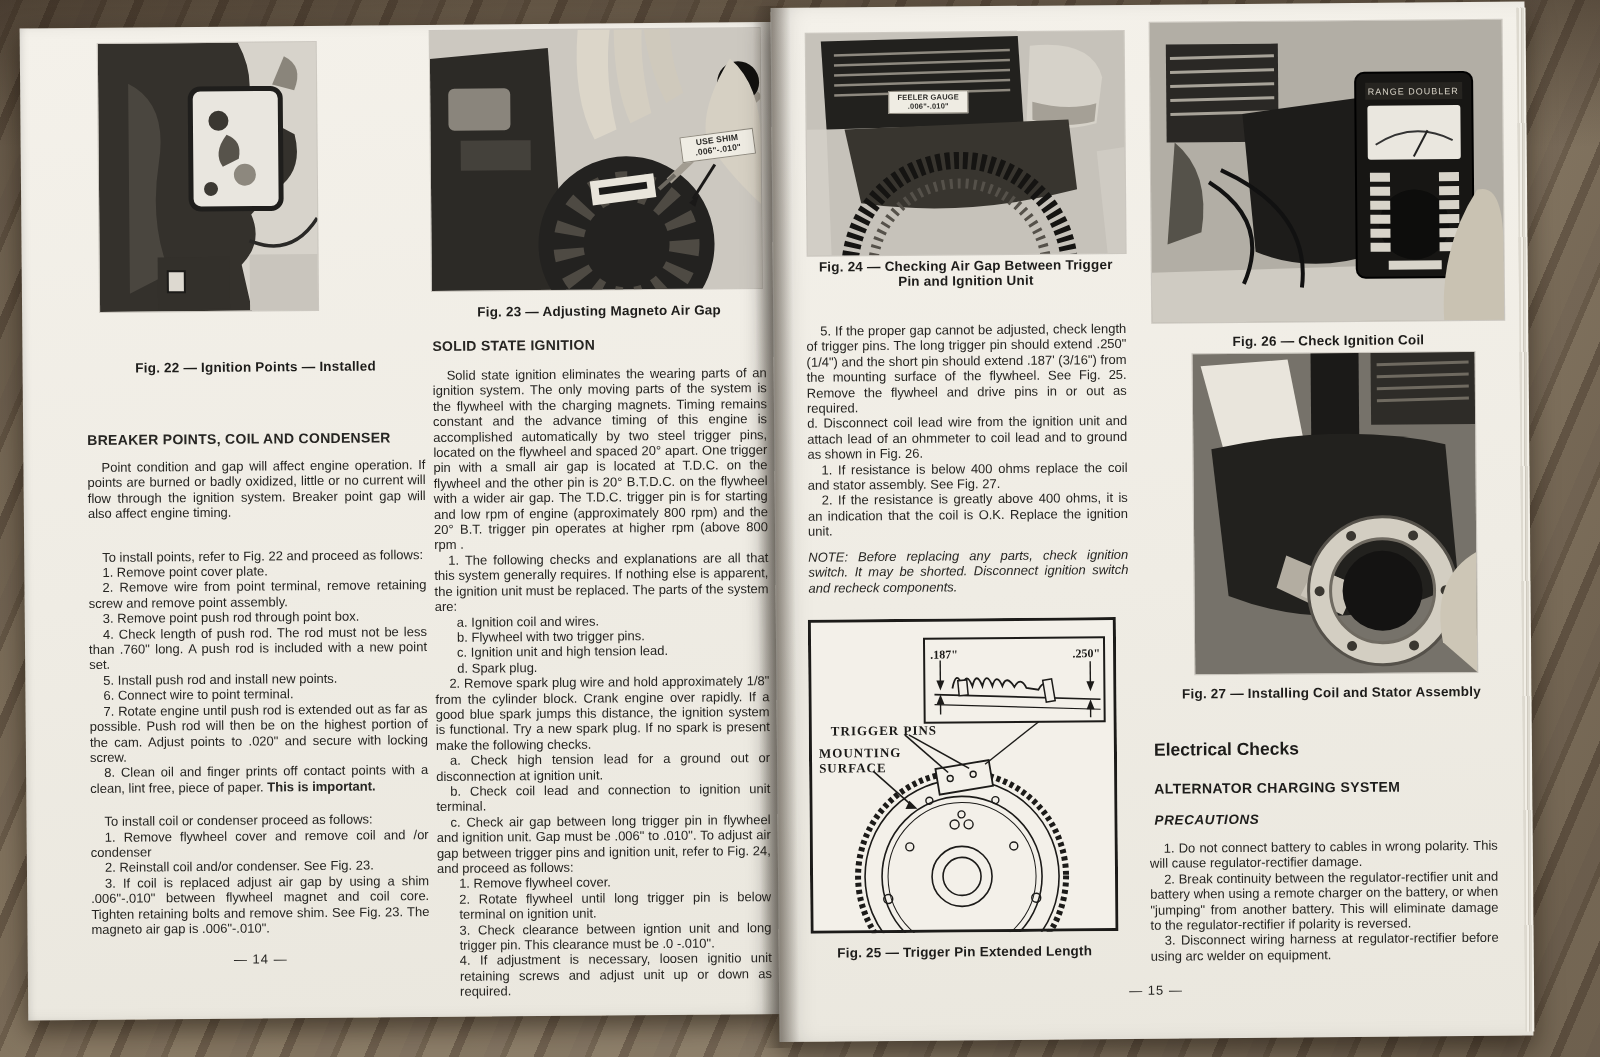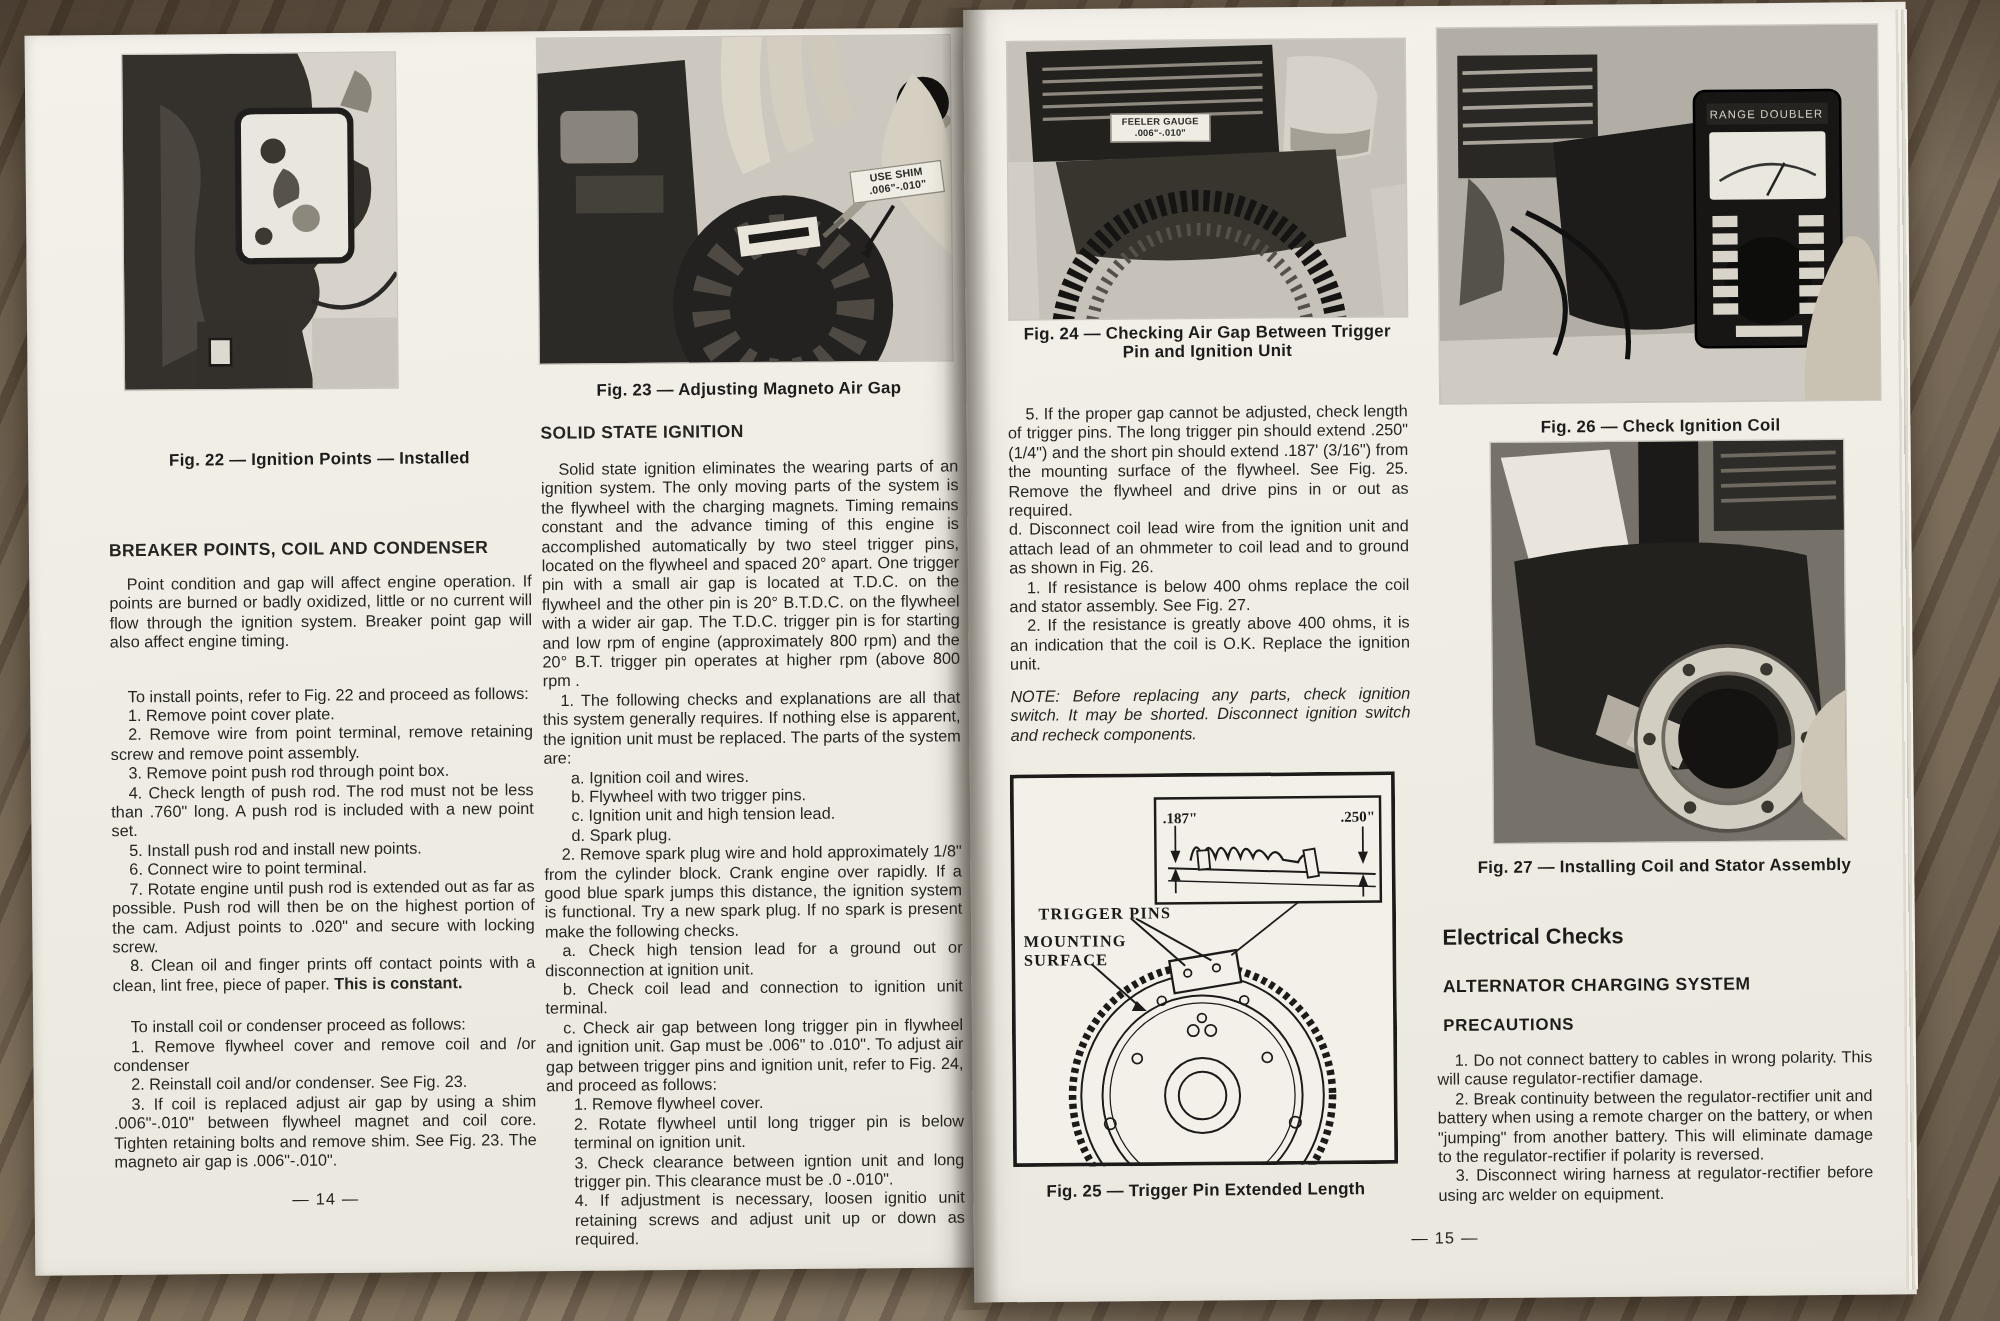--- a/index.html
+++ b/index.html
@@ -50,21 +50,21 @@
   .bt{font-size:13px;line-height:15.4px;text-align:justify;margin:0;}
   .ind{text-indent:14px;}
   .col p+p{margin-top:0;}
   .sec-heading{font-size:14px;font-weight:bold;margin:0;letter-spacing:.3px;}
   .pageno{font-size:13px;text-align:center;letter-spacing:1px;}
   .note{font-style:italic;}
   .sub-ind{margin-left:22px !important;}
   .abs{position:absolute;}
   .elec-head{font-size:17.5px;font-weight:bold;color:#1d1c1a;}
   .alt-head{font-size:14px;font-weight:bold;letter-spacing:.4px;color:#1d1c1a;}
-  .prec-head{font-size:13.5px;font-weight:bold;letter-spacing:.6px;color:#1d1c1a;}
+  .prec-head{font-size:13.5px;font-weight:bold;font-style:italic;letter-spacing:.6px;color:#1d1c1a;}
   .diagram{position:absolute;}
   .diagram svg{width:100%;height:100%;display:block;}
   .diag-label{font-family:"Liberation Serif",serif;font-weight:bold;}
 </style>
 </head>
 <body>
 
 <div class="book">
 
   <div class="page page-left">
@@ -92,21 +92,21 @@
       <h3 class="sec-heading" style="margin-top:56px;">BREAKER POINTS, COIL AND CONDENSER</h3>
       <p class="bt ind" style="margin-top:12px;">Point condition and gap will affect engine operation.  If points are burned or badly oxidized, little or no current will flow through the ignition system. Breaker point gap will also affect engine timing.</p>
       <p class="bt ind" style="margin-top:28px;">To install points, refer to Fig. 22 and proceed as follows:</p>
       <p class="bt ind">1.  Remove point cover plate.</p>
       <p class="bt ind">2.  Remove wire from point terminal, remove retaining screw and remove point assembly.</p>
       <p class="bt ind">3.  Remove point push rod through point box.</p>
       <p class="bt ind">4.  Check length of push rod.  The rod must not be less than .760" long.  A push rod is included with a new point set.</p>
       <p class="bt ind">5.  Install push rod and install new points.</p>
       <p class="bt ind">6.  Connect wire to point terminal.</p>
       <p class="bt ind">7.  Rotate engine until push rod is extended out as far as possible.  Push rod will then be on the highest portion of the cam.  Adjust points to .020" and secure with locking screw.</p>
-      <p class="bt ind"><span>8.  Clean oil and finger prints off contact points with a clean, lint free, piece of paper.</span> <b>This is constant.</b></p>
+      <p class="bt ind"><span>8.  Clean oil and finger prints off contact points with a clean, lint free, piece of paper.</span> <b>This is important.</b></p>
       <p class="bt ind" style="margin-top:18px;">To install coil or condenser proceed as follows:</p>
       <p class="bt ind">1.  Remove flywheel cover and remove coil and /or condenser</p>
       <p class="bt ind">2.  Reinstall coil and/or condenser.  See Fig. 23.</p>
       <p class="bt ind">3.  If coil is replaced adjust air gap by using a shim .006"-.010" between flywheel magnet and coil core. Tighten retaining bolts and remove shim.  See Fig. 23.  The magneto air gap is .006"-.010".</p>
       <div class="pageno" style="margin-top:16px;">— 14 —</div>
     </div>
 
     <div class="photo" style="left:410px;top:6px;width:330px;height:260px;">
       <svg viewBox="0 0 330 260" preserveAspectRatio="none">
         <rect width="330" height="260" fill="#ccc8c0"></rect>

